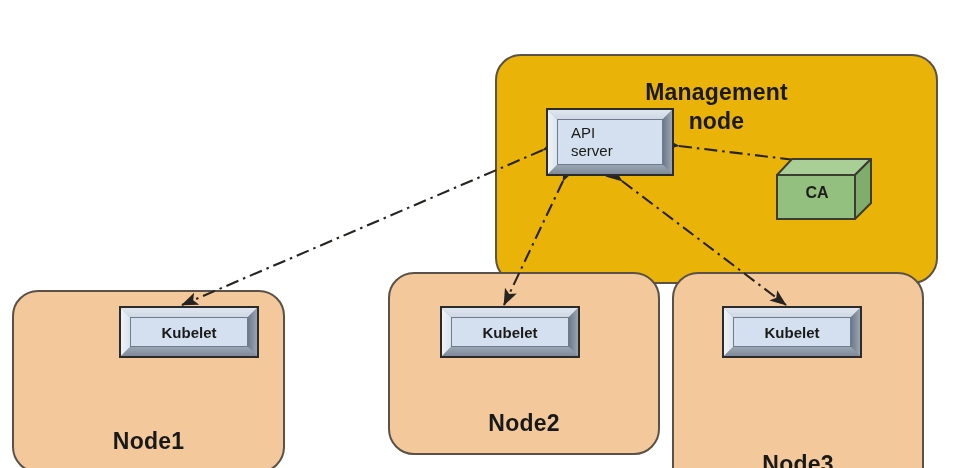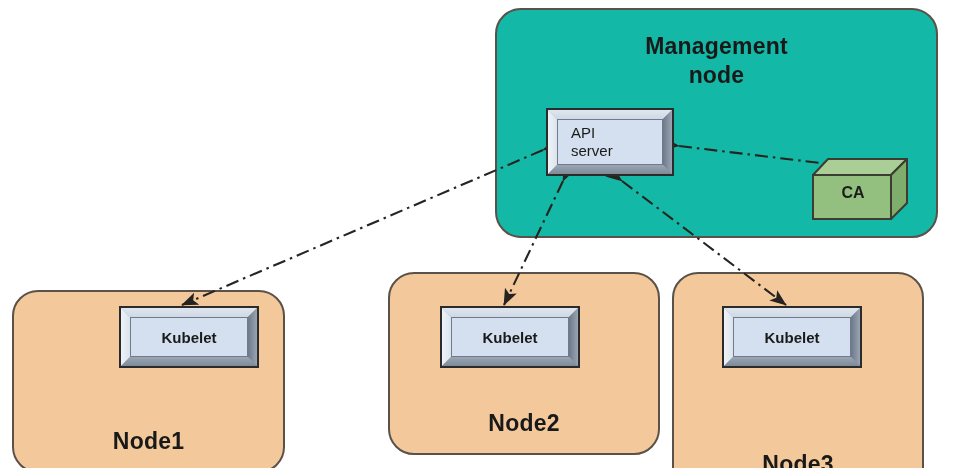--- a/index.html
+++ b/index.html
@@ -5,21 +5,21 @@
   html,body{margin:0;padding:0;background:#ffffff;}
   body{width:958px;height:468px;overflow:hidden;
        font-family:"Liberation Sans","DejaVu Sans",sans-serif;}
   #canvas{position:relative;width:958px;height:468px;background:#fff;}
   svg.layer{position:absolute;left:0;top:0;width:958px;height:468px;}
   #edges{pointer-events:none;}
 
   
   .panel{position:absolute;box-sizing:border-box;border:2px solid #5a5148;
          border-radius:26px;}
-  .panel.mgmt{background:#14b8a6;}
+  .panel.mgmt{background:#eab308;margin-top:46px;}
   .panel.worker{background:#f3c99b;}
 
   .panel-title{position:absolute;left:0;right:0;text-align:center;
                color:#191919;font-weight:700;letter-spacing:.2px;}
   .mgmt .panel-title{top:22px;font-size:23px;line-height:29px;}
   .worker .panel-title{bottom:16px;font-size:23px;line-height:28px;}
 
   
   .bevel{position:absolute;box-sizing:border-box;
          border:2px solid #2b2b2b;background:#8e99ab;}
@@ -41,34 +41,34 @@
        clip-path:polygon(9px 0,calc(100% - 9px) 0,100% 100%,0 100%);}
   .bevel .label{position:absolute;left:10px;right:10px;top:0;bottom:0;
        display:flex;align-items:center;justify-content:flex-start;
        color:#1a1a1a;z-index:5;pointer-events:none;}
 
   #apiserver{left:546px;top:108px;width:128px;height:68px;}
   #apiserver .label{padding-left:13px;font-size:15px;line-height:18px;
        flex-direction:column;align-items:flex-start;justify-content:center;}
   #apiserver .label span{display:block;text-align:center;}
 
-  .kubelet{width:140px;height:62px;}
+  .kubelet{width:140px;height:52px;}
   .kubelet .label{justify-content:center;font-size:15px;font-weight:700;}
 
   #mgmt-node{left:495px;top:8px;width:443px;height:230px;}
   #node1{left:12px;top:290px;width:273px;height:183px;}
   #node2{left:345px;top:272px;width:272px;height:183px;margin-left:43px;}
   #node3{left:672px;top:272px;width:252px;height:224px;}
 
   #kubelet1{left:119px;top:306px;}
   #kubelet2{left:440px;top:306px;}
   #kubelet3{left:722px;top:306px;}
 
   
-  #ca{position:absolute;left:812px;top:158px;width:92px;height:62px;}
+  #ca{position:absolute;left:776px;top:158px;width:92px;height:62px;}
   #ca svg{display:block;}
   #ca .ca-label{position:absolute;left:10px;top:26px;width:62px;
        text-align:center;font-size:16px;font-weight:700;color:#1d1d1d;}
 </style>
 </head>
 <body>
 
 <div id="canvas">
 
   <div class="panel mgmt" id="mgmt-node">

